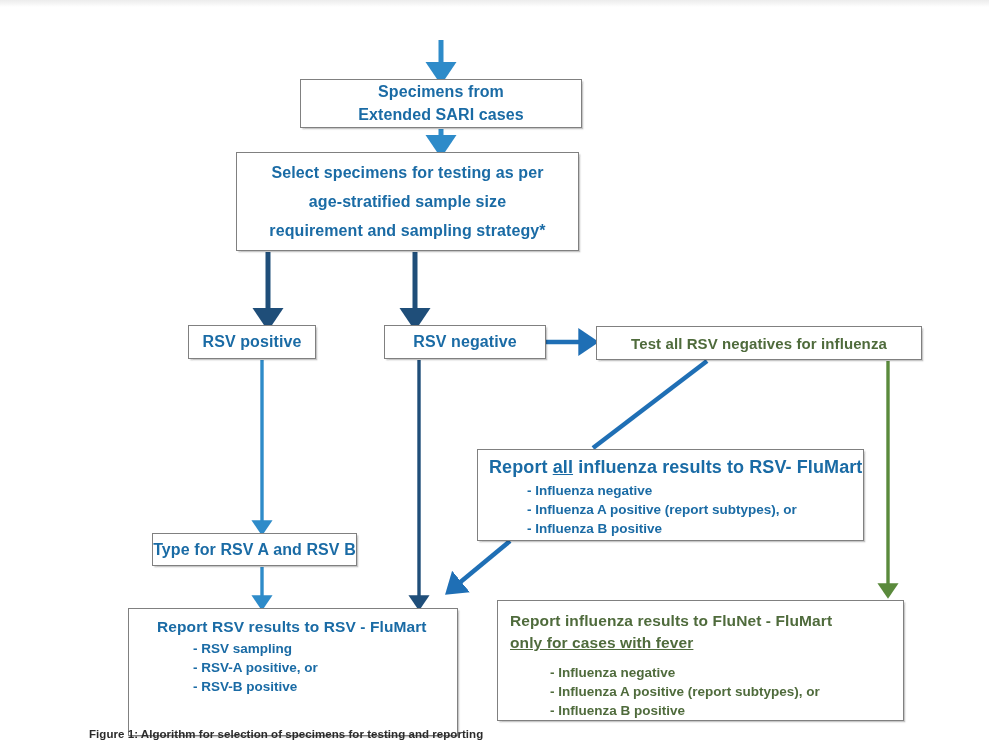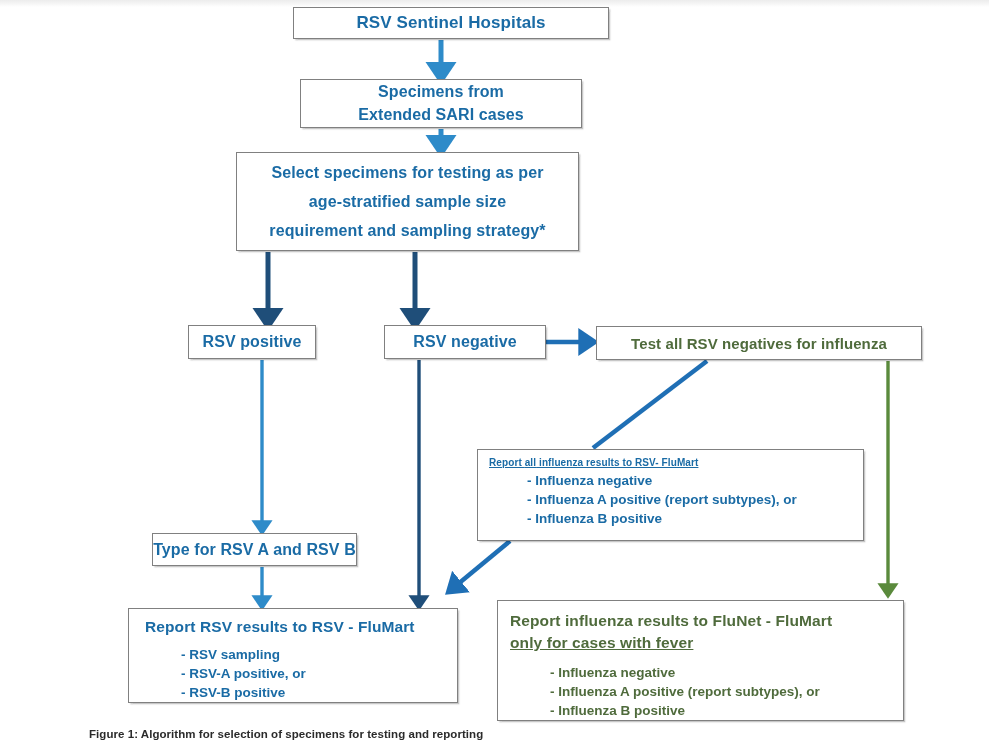--- a/index.html
+++ b/index.html
@@ -73,28 +73,28 @@
   #n-rsvpos .title { font-size:16px; }
 
   #n-rsvneg    { left:384px; top:325px; width:162px; height:34px; }
   #n-rsvneg .title { font-size:16px; }
 
   #n-testall   { left:596px; top:326px; width:326px; height:34px; }
   #n-testall .title { font-size:15px; }
 
   #n-reportall { left:477px; top:449px; width:387px; height:92px;
                  padding:7px 0 0 11px; justify-content:flex-start; }
-  #n-reportall .title   { font-size:10px;text-decoration:underline; }
+  #n-reportall .title   { font-size:18px; }
   #n-reportall .bullets { font-size:13.5px; padding-left:38px; }
 
   #n-type      { left:152px; top:533px; width:205px; height:33px; }
   #n-type .title { font-size:16px; }
 
-  #n-reportrsv { left:128px; top:608px; width:330px; height:95px;
-                 padding:9px 0 0 16px; justify-content:space-between; }
+  #n-reportrsv { left:128px; top:608px; width:330px; height:128px;
+                 padding:9px 0 0 28px; justify-content:flex-start; }
   #n-reportrsv .title   { font-size:15.5px; }
   #n-reportrsv .bullets { font-size:13.5px; padding-left:36px; }
 
   #n-reportflu { left:497px; top:600px; width:407px; height:121px;
                  padding:9px 0 0 12px; justify-content:space-between; }
   #n-reportflu .title   { font-size:15.5px; line-height:1.44; }
   #n-reportflu .bullets { font-size:13.5px; padding-left:40px; }
 
   #caption {
     position: absolute;
@@ -144,23 +144,20 @@
 
     <line x1="707" y1="361" x2="593" y2="448" stroke="#1f6fb5" stroke-width="4.5"></line>
 
     <line x1="510" y1="541" x2="452" y2="589" stroke="#1f6fb5" stroke-width="4.5" marker-end="url(#ah-mid)"></line>
 
     <line x1="262" y1="567" x2="262" y2="604" stroke="#2e8bc9" stroke-width="3.4" marker-end="url(#ah-light)"></line>
 
     <line x1="888" y1="361" x2="888" y2="592" stroke="#5a8a3c" stroke-width="3.4" marker-end="url(#ah-green)"></line>
   </svg>
 
-  <div class="node blue center" id="n-sentinel">
-    <div class="title">RSV Sentinel Hospitals</div>
-  </div>
 
   <div class="node blue center" id="n-specimens">
     <div class="title">
       <span>Specimens from</span><br>
       <span>Extended SARI cases</span>
     </div>
   </div>
 
   <div class="node blue center" id="n-select">
     <div class="title">

